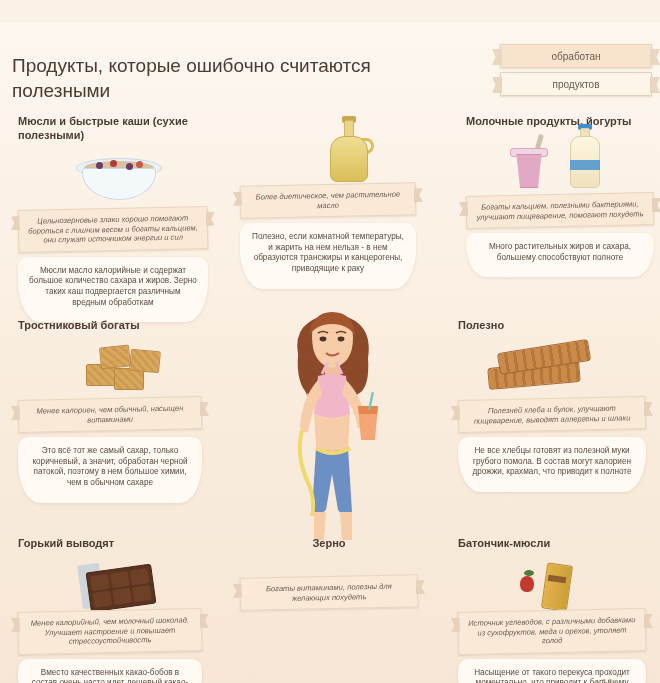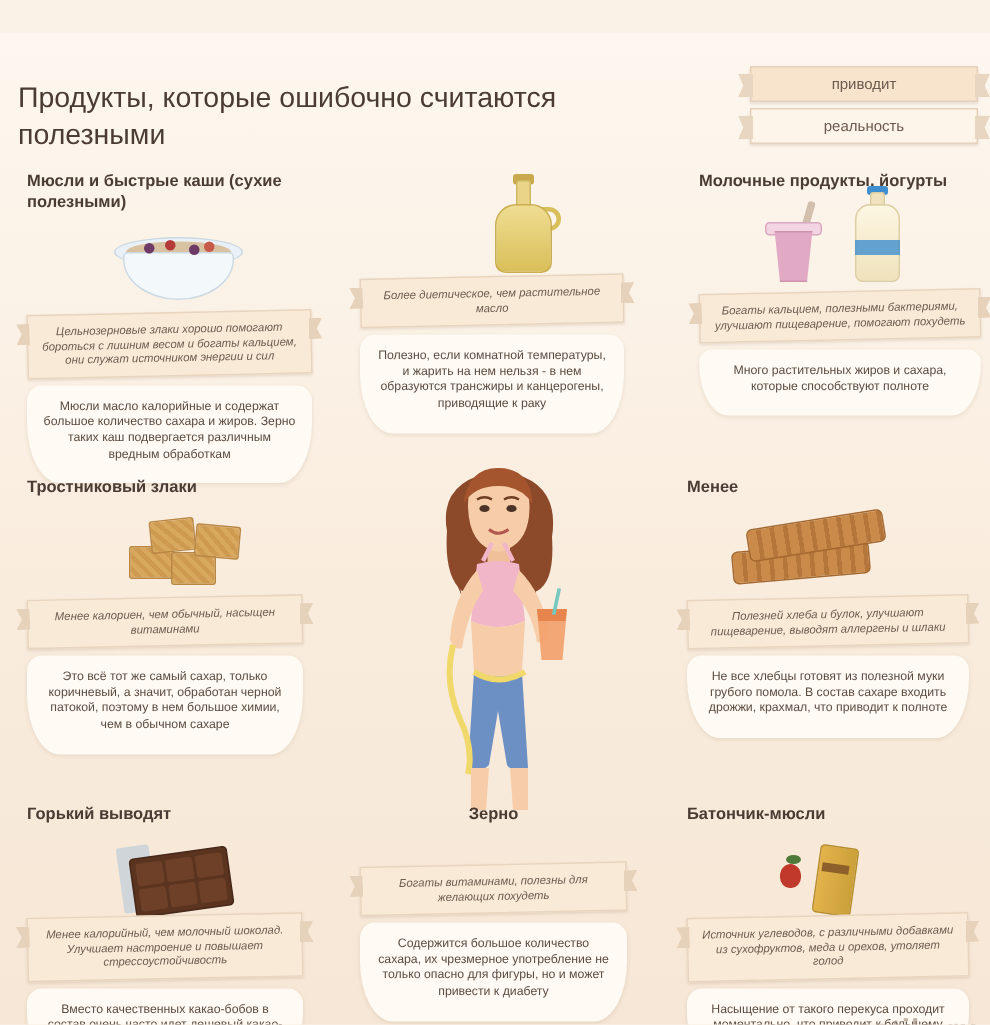--- a/index.html
+++ b/index.html
@@ -263,24 +263,24 @@
 </style>
 </head>
 <body>
 
 <div class="page">
 
   <h1 class="title">Продукты, которые ошибочно считаются полезными</h1>
 
   <div class="legend">
     <div class="legend-ribbon expect">
-      <span>приводит</span>
+      <span>обработан</span>
     </div>
     <div class="legend-ribbon real">
-      <span>реальность</span>
+      <span>продуктов</span>
     </div>
   </div>
 
   <div class="block" style="left:18px; top:92px; width:190px;">
     <div class="block-title">Мюсли и быстрые каши (сухие полезными)</div>
     <div class="art">
       <div class="ill bowl">
         <div class="rim"></div>
         <div class="inner"></div>
         <div class="body"></div>
@@ -314,47 +314,47 @@
         <div class="spoon"></div>
         <div class="lid"></div>
         <div class="cup"></div>
         <div class="mcap"></div>
         <div class="mneck"></div>
         <div class="mbottle"></div>
         <div class="mband"></div>
       </div>
     </div>
     <div class="ribbon">Богаты кальцием, полезными бактериями, улучшают пищеварение, помогают похудеть</div>
-    <div class="bubble">Много растительных жиров и сахара, которые способствуют полноте</div>
+    <div class="bubble">Много растительных жиров и сахара, большему способствуют полноте</div>
   </div>
 
   <div class="block" style="left:18px; top:296px; width:184px;">
-    <div class="block-title">Тростниковый злаки</div>
+    <div class="block-title">Тростниковый богаты</div>
     <div class="art">
       <div class="ill sugar">
         <div class="cube c1"></div>
         <div class="cube c2"></div>
         <div class="cube c3"></div>
         <div class="cube c4"></div>
       </div>
     </div>
     <div class="ribbon">Менее калориен, чем обычный, насыщен витаминами</div>
     <div class="bubble">Это всё тот же самый сахар, только коричневый, а значит, обработан черной патокой, поэтому в нем большое химии, чем в обычном сахаре</div>
   </div>
 
   <div class="block" style="left:458px; top:296px; width:188px;">
-    <div class="block-title">Менее</div>
+    <div class="block-title">Полезно</div>
     <div class="art">
       <div class="ill bread">
         <div class="slice s1"></div>
         <div class="slice s2"></div>
       </div>
     </div>
     <div class="ribbon">Полезней хлеба и булок, улучшают пищеварение, выводят аллергены и шлаки</div>
-    <div class="bubble">Не все хлебцы готовят из полезной муки грубого помола. В состав сахаре входить дрожжи, крахмал, что приводит к полноте</div>
+    <div class="bubble">Не все хлебцы готовят из полезной муки грубого помола. В состав могут калориен дрожжи, крахмал, что приводит к полноте</div>
   </div>
 
   <div class="woman">
     <svg width="140" height="250" viewBox="0 0 140 250">
 
       <path d="M36 52 Q30 18 70 12 Q112 16 106 56 Q108 86 96 92 L46 92 Q34 82 36 52 Z" fill="#8c4a2a"></path>
 
       <rect x="63" y="58" width="15" height="18" fill="#f0c09a"></rect>
 
       <path d="M50 34 Q50 12 70 12 Q91 12 91 36 Q91 62 70 66 Q50 62 50 34 Z" fill="#f6cda8"></path>
@@ -413,21 +413,20 @@
       </div>
     </div>
     <div class="ribbon">Менее калорийный, чем молочный шоколад. Улучшает настроение и повышает стрессоустойчивость</div>
     <div class="bubble">Вместо качественных какао-бобов в состав очень часто идет дешевый какао-порошок и большое количество сахара</div>
   </div>
 
   <div class="block" style="left:240px; top:514px; width:178px;">
     <div class="block-title" style="text-align:center;">Зерно</div>
     <div class="art" style="height:22px;"></div>
     <div class="ribbon">Богаты витаминами, полезны для желающих похудеть</div>
-    <div class="bubble">Содержится большое количество сахара, их чрезмерное употребление не только опасно для фигуры, но и может привести к диабету</div>
   </div>
 
   <div class="block" style="left:458px; top:514px; width:188px;">
     <div class="block-title">Батончик-мюсли</div>
     <div class="art" style="height:56px;">
       <div class="ill mbar">
         <div class="leaf"></div>
         <div class="berry2"></div>
         <div class="wrapper"></div>
         <div class="stripe"></div>

